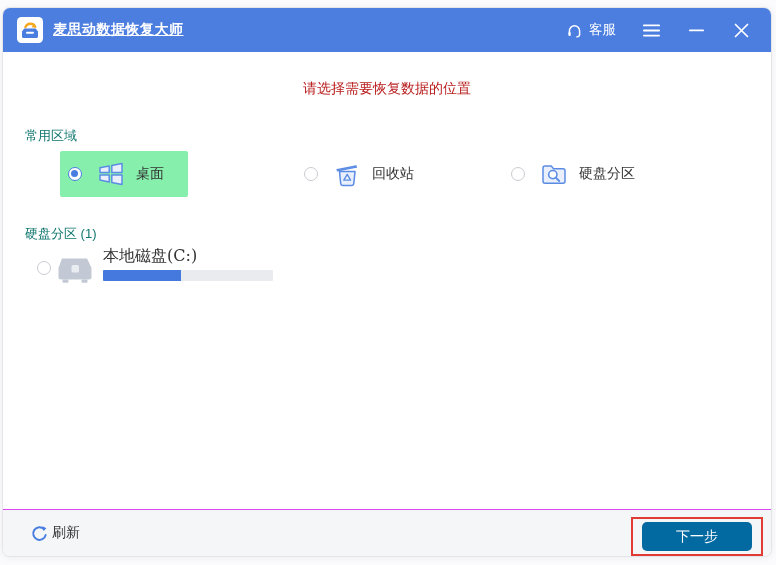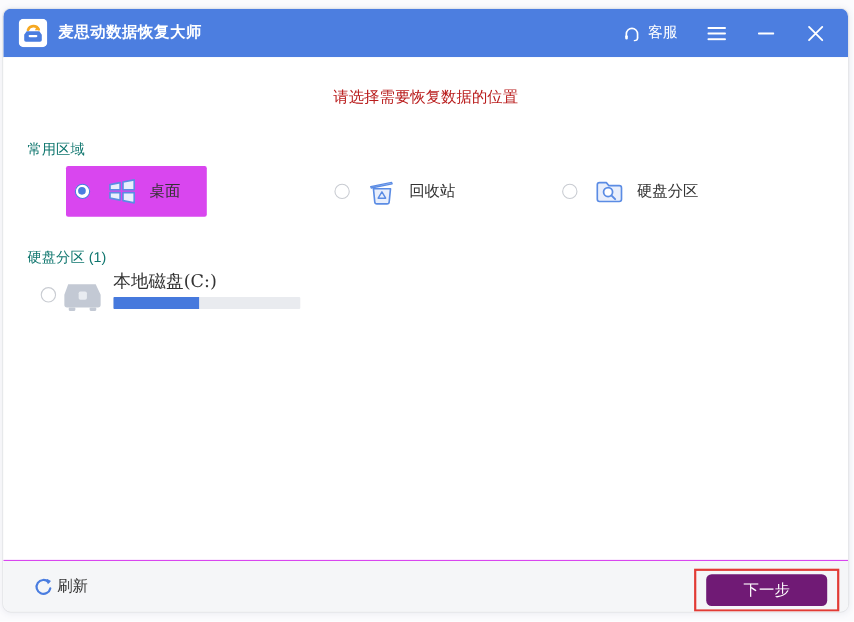--- a/index.html
+++ b/index.html
@@ -18,40 +18,40 @@
     overflow: hidden;
     box-shadow: 0 1px 6px rgba(60,80,120,0.08);
   }
   
   .titlebar {
     height: 44px; background: #4c7ee0;
     display: flex; align-items: center;
     padding: 0 20px 0 14px;
   }
   .logo { width: 26px; height: 26px; margin-right: 10px; flex: 0 0 auto; }
-  .app-title { color: #ffffff; font-size: 14px; font-weight: 600; letter-spacing: 0.5px; }
+  .app-title { color: #ffffff; font-size: 14px; font-weight: 600; letter-spacing: 0.5px; text-decoration: underline; }
   .tb-right { margin-left: auto; display: flex; align-items: center; gap: 25px; }
   .support { display: flex; align-items: center; gap: 6px; color: #ffffff; font-size: 13.5px; cursor: pointer; }
   .tb-btn { display: flex; align-items: center; justify-content: center; width: 20px; height: 20px; cursor: pointer; }
   
   .content { position: relative; height: 459px; background: #ffffff; }
   .heading {
     position: absolute; top: 28px; left: 0; right: 0;
     text-align: center; font-size: 14px; color: #b91c1c;
   }
   .section-label { position: absolute; left: 22px; font-size: 13px; color: #0f766e; }
   .label-common { top: 75px; }
   .label-partition { top: 173px; }
   .options-row { position: absolute; top: 99px; left: 0; right: 0; height: 46px; }
   .option {
     position: absolute; top: 0; height: 46px;
     display: flex; align-items: center; padding-left: 8px;
     cursor: pointer; border-radius: 2px;
   }
-  .option-desktop { left: 57px; width: 128px; background: #d946ef; }
+  .option-desktop { left: 57px; width: 128px; background: #86efac; }
   .option-recycle { left: 293px; justify-content: space-between; }
   .option-custom  { left: 500px; }
   .radio {
     width: 14px; height: 14px; border-radius: 50%;
     border: 1.5px solid #c9ccd2; background: #ffffff;
     flex: 0 0 auto; position: relative; cursor: pointer;
   }
   .radio.selected { border-color: #4a7de0; }
   .radio.selected::after {
     content: ""; position: absolute; left: 2px; top: 2px;
@@ -77,21 +77,21 @@
   }
   .refresh { display: flex; align-items: center; gap: 4px; cursor: pointer; }
   .refresh-label { font-size: 14px; color: #333333; }
   .annotation {
     border: 2px solid #e23b35;
     padding: 3px 9px;
     align-self: flex-end;
   }
   .next-btn {
     width: 110px; height: 29px; border: none; border-radius: 5px;
-    background: #701a75; color: #ffffff; font-size: 14px;
+    background: #0369a1; color: #ffffff; font-size: 14px;
     font-family: "Liberation Sans", sans-serif;
     display: flex; align-items: center; justify-content: center;
     cursor: pointer;
     text-align: center;
   }
 </style>
 </head>
 <body>
 
 <div class="window">

